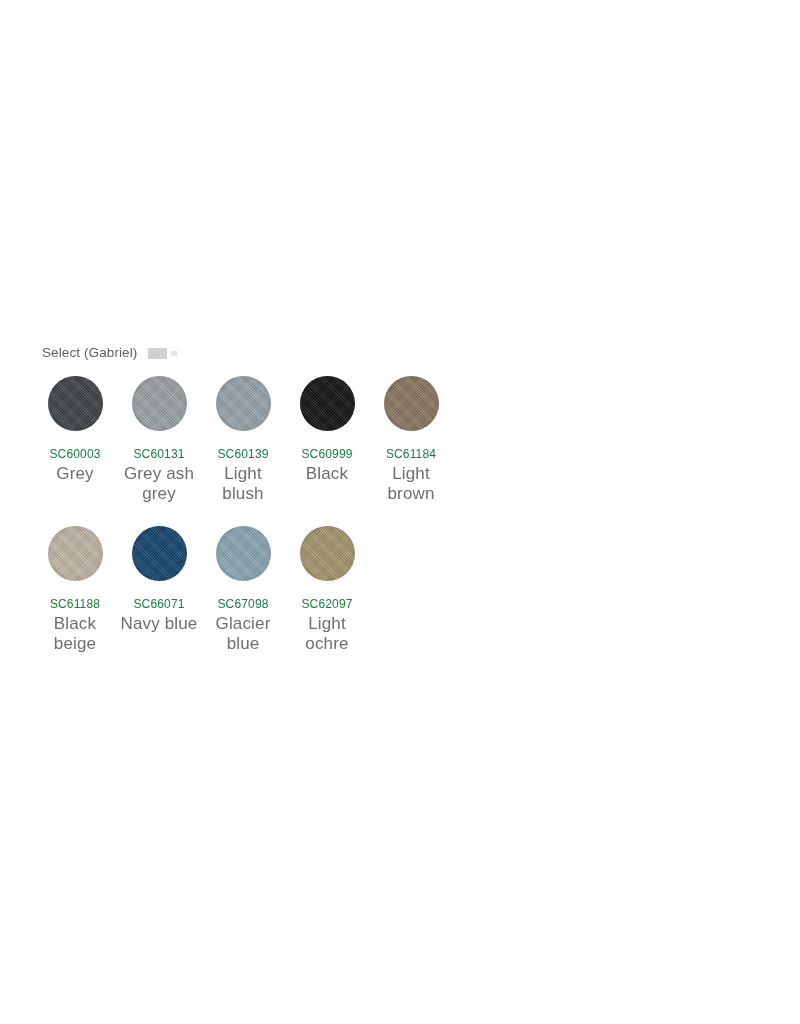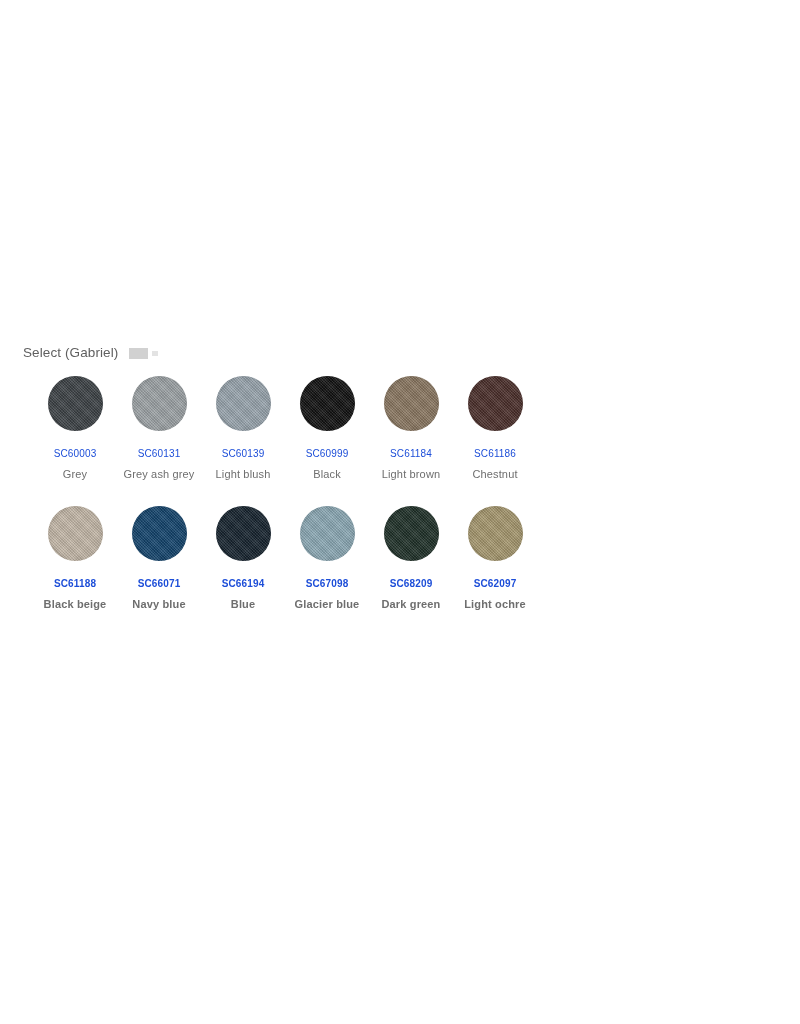--- a/index.html
+++ b/index.html
@@ -20,21 +20,21 @@
   .page {
     position: relative;
     width: 800px;
     height: 1024px;
     background: #ffffff;
   }
 
   
   .selector-header {
     position: absolute;
-    left: 23px;
+    left: 42px;
     top: 344px;
     display: flex;
     align-items: center;
     gap: 11px;
     height: 18px;
     text-align: center;
   }
   .selector-title {
     font-size: 13.5px;
     line-height: 18px;
@@ -66,21 +66,20 @@
     left: 33px;
     top: 376px;
     width: 740px;
   }
   .swatch-row {
     display: flex;
     align-items: flex-start;
   }
   .swatch-row.row-2 {
     margin-top: 22px;
-    font-weight: bold;
   }
   .swatch-cell {
     width: 84px;
     flex: 0 0 84px;
     display: flex;
     flex-direction: column;
     align-items: center;
     text-align: center;
   }
 
@@ -110,28 +109,28 @@
     content: "";
     position: absolute;
     inset: 0;
     border-radius: 50%;
     box-shadow: inset 0 0 6px rgba(0,0,0,.12);
     pointer-events: none;
   }
 
   .swatch-code {
     margin-top: 13px;
-    font-size: 10px;
+    font-size: 12px;
     line-height: 20px;
-    color: #1d4ed8;
+    color: #15803d;
     letter-spacing: .15px;
     white-space: nowrap;
   }
   .swatch-name {
-    font-size: 11px;
+    font-size: 17px;
     line-height: 20px;
     color: #6e6e6e;
     letter-spacing: .15px;
     max-width: 78px;
   }
 </style>
 </head>
 <body>
 
 <div class="page">
@@ -161,51 +160,36 @@
         <div class="swatch-cell">
           <div class="swatch-disc" style="background-color: rgb(17, 17, 17);"></div>
           <div class="swatch-code">SC60999</div>
           <div class="swatch-name">Black</div>
         </div>
         <div class="swatch-cell">
           <div class="swatch-disc" style="background-color: rgb(137, 118, 96);"></div>
           <div class="swatch-code">SC61184</div>
           <div class="swatch-name">Light brown</div>
         </div>
-        <div class="swatch-cell">
-          <div class="swatch-disc" style="background-color: rgb(74, 46, 42);"></div>
-          <div class="swatch-code">SC61186</div>
-          <div class="swatch-name">Chestnut</div>
-        </div>
       </div>
     <div class="swatch-row row-2">
         <div class="swatch-cell">
           <div class="swatch-disc" style="background-color: rgb(194, 182, 166);"></div>
           <div class="swatch-code">SC61188</div>
           <div class="swatch-name">Black beige</div>
         </div>
         <div class="swatch-cell">
           <div class="swatch-disc" style="background-color: rgb(19, 67, 107);"></div>
           <div class="swatch-code">SC66071</div>
           <div class="swatch-name">Navy blue</div>
         </div>
         <div class="swatch-cell">
-          <div class="swatch-disc" style="background-color: rgb(22, 35, 46);"></div>
-          <div class="swatch-code">SC66194</div>
-          <div class="swatch-name">Blue</div>
-        </div>
-        <div class="swatch-cell">
           <div class="swatch-disc" style="background-color: rgb(138, 167, 179);"></div>
           <div class="swatch-code">SC67098</div>
           <div class="swatch-name">Glacier blue</div>
-        </div>
-        <div class="swatch-cell">
-          <div class="swatch-disc" style="background-color: rgb(31, 48, 40);"></div>
-          <div class="swatch-code">SC68209</div>
-          <div class="swatch-name">Dark green</div>
         </div>
         <div class="swatch-cell">
           <div class="swatch-disc" style="background-color: rgb(164, 150, 109);"></div>
           <div class="swatch-code">SC62097</div>
           <div class="swatch-name">Light ochre</div>
         </div>
       </div>
   </div>
 
 </div>

